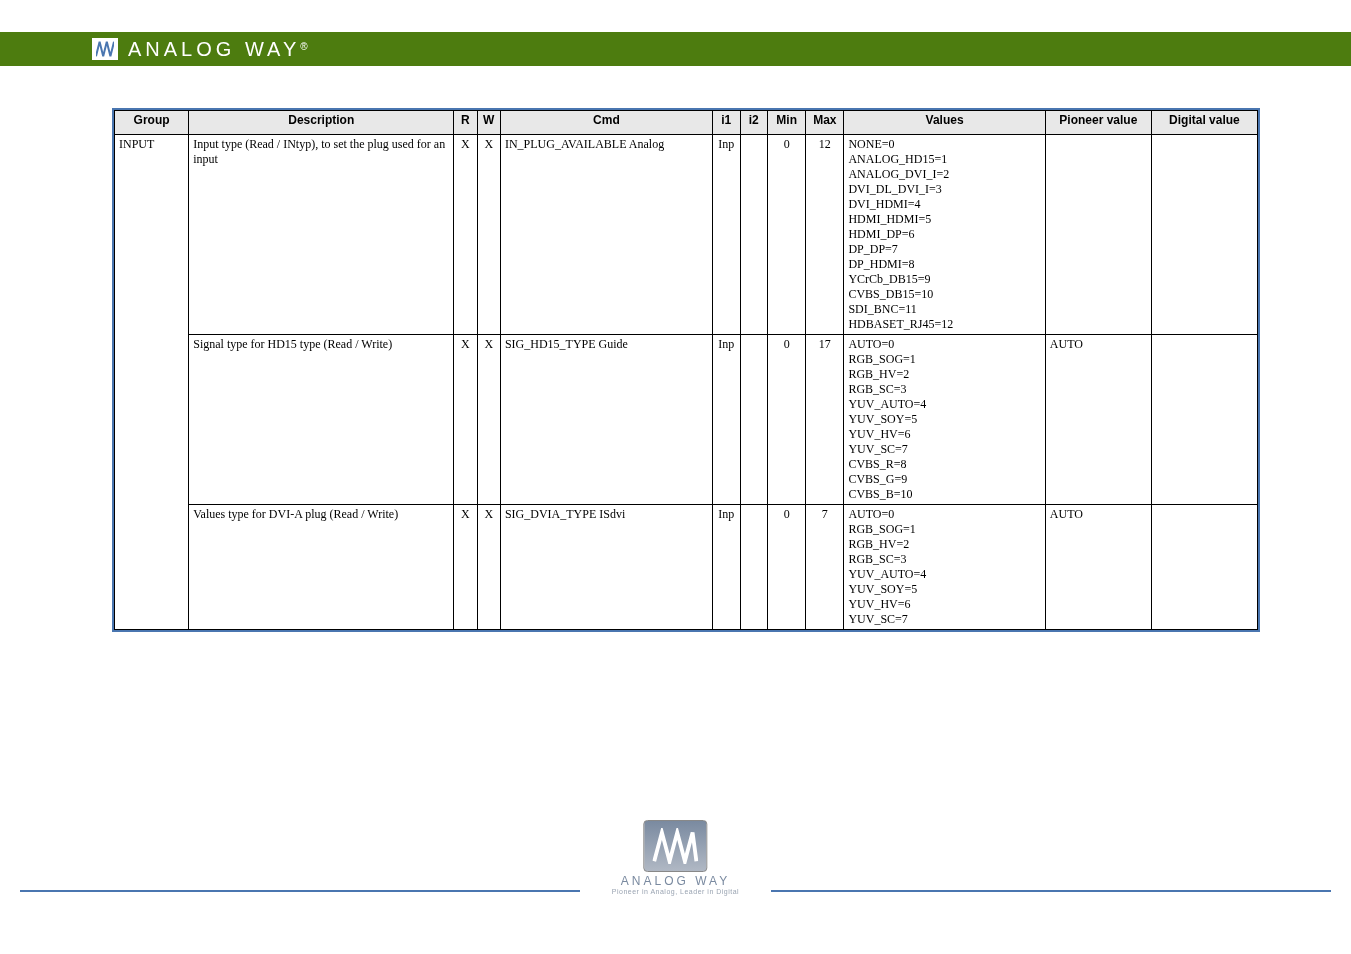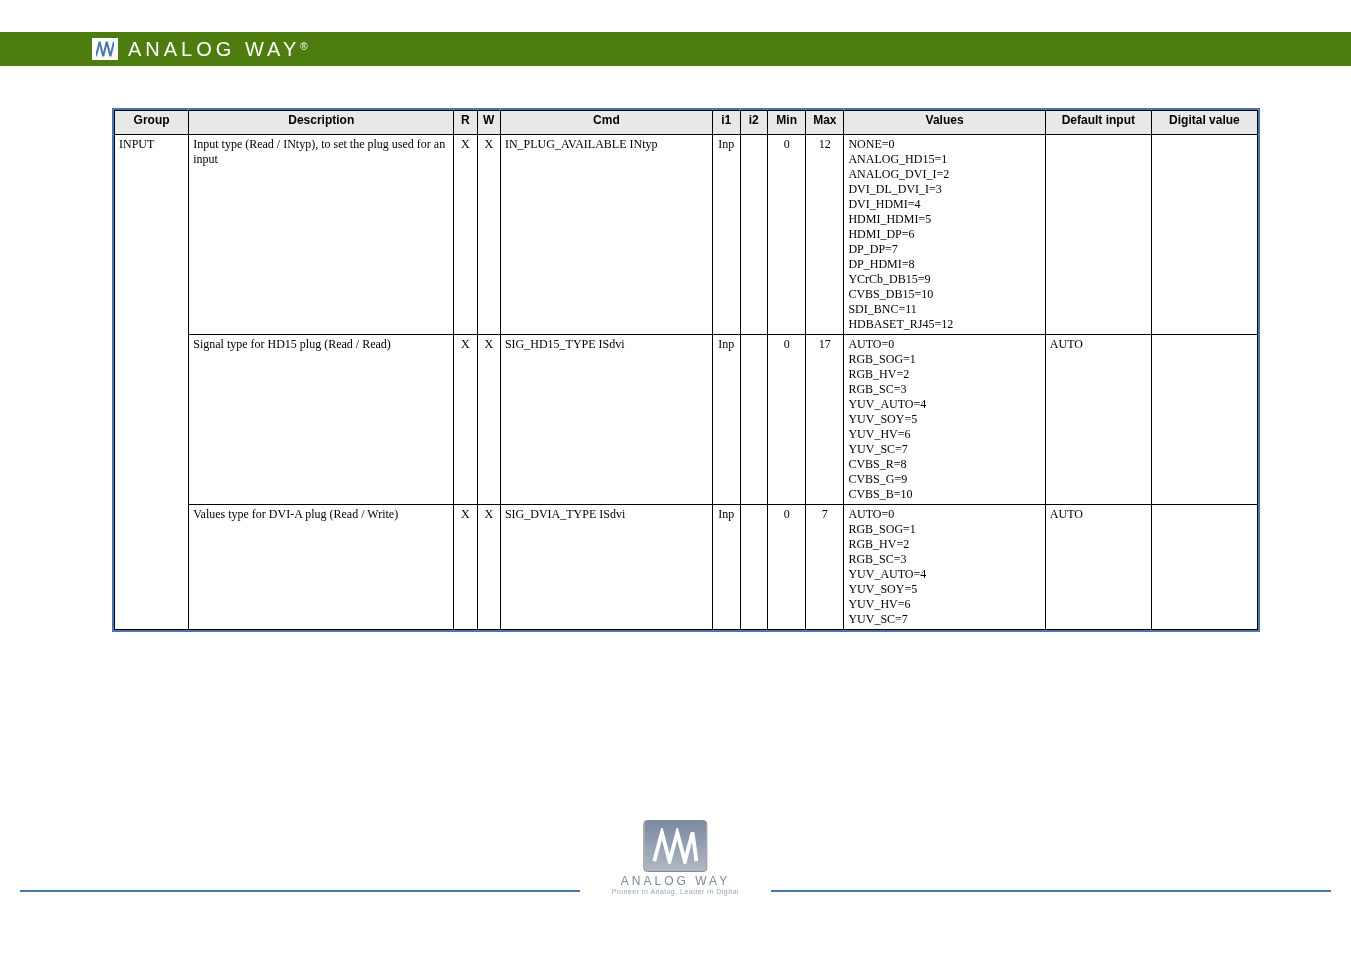--- a/index.html
+++ b/index.html
@@ -74,40 +74,40 @@
         <th>Group</th>
         <th>Description</th>
         <th>R</th>
         <th>W</th>
         <th>Cmd</th>
         <th>i1</th>
         <th>i2</th>
         <th>Min</th>
         <th>Max</th>
         <th>Values</th>
-        <th>Default input</th>
+        <th>Pioneer value</th>
         <th>Digital value</th>
       </tr>
     </thead>
     <tbody id="tbody">
         <tr>
           <td rowspan="3">
             <div class="values">INPUT</div>
           </td>
           <td>
             <div class="values">Input type (Read / INtyp), to set the plug used for an input</div>
           </td>
           <td class="center">
             <div class="values">X</div>
           </td>
           <td class="center">
             <div class="values">X</div>
           </td>
           <td>
-            <div class="values">IN_PLUG_AVAILABLE INtyp</div>
+            <div class="values">IN_PLUG_AVAILABLE Analog</div>
           </td>
           <td class="center">
             <div class="values">Inp</div>
           </td>
           <td class="center">
             <div class="values"></div>
           </td>
           <td class="center">
             <div class="values">0</div>
           </td>
@@ -131,30 +131,30 @@
           </td>
           <td>
             <div class="values"></div>
           </td>
           <td>
             <div class="values"></div>
           </td>
         </tr>
         <tr>
           <td>
-            <div class="values">Signal type for HD15 plug (Read / Read)</div>
-          </td>
-          <td class="center">
-            <div class="values">X</div>
-          </td>
-          <td class="center">
-            <div class="values">X</div>
-          </td>
-          <td>
-            <div class="values">SIG_HD15_TYPE ISdvi</div>
+            <div class="values">Signal type for HD15 type (Read / Write)</div>
+          </td>
+          <td class="center">
+            <div class="values">X</div>
+          </td>
+          <td class="center">
+            <div class="values">X</div>
+          </td>
+          <td>
+            <div class="values">SIG_HD15_TYPE Guide</div>
           </td>
           <td class="center">
             <div class="values">Inp</div>
           </td>
           <td class="center">
             <div class="values"></div>
           </td>
           <td class="center">
             <div class="values">0</div>
           </td>

